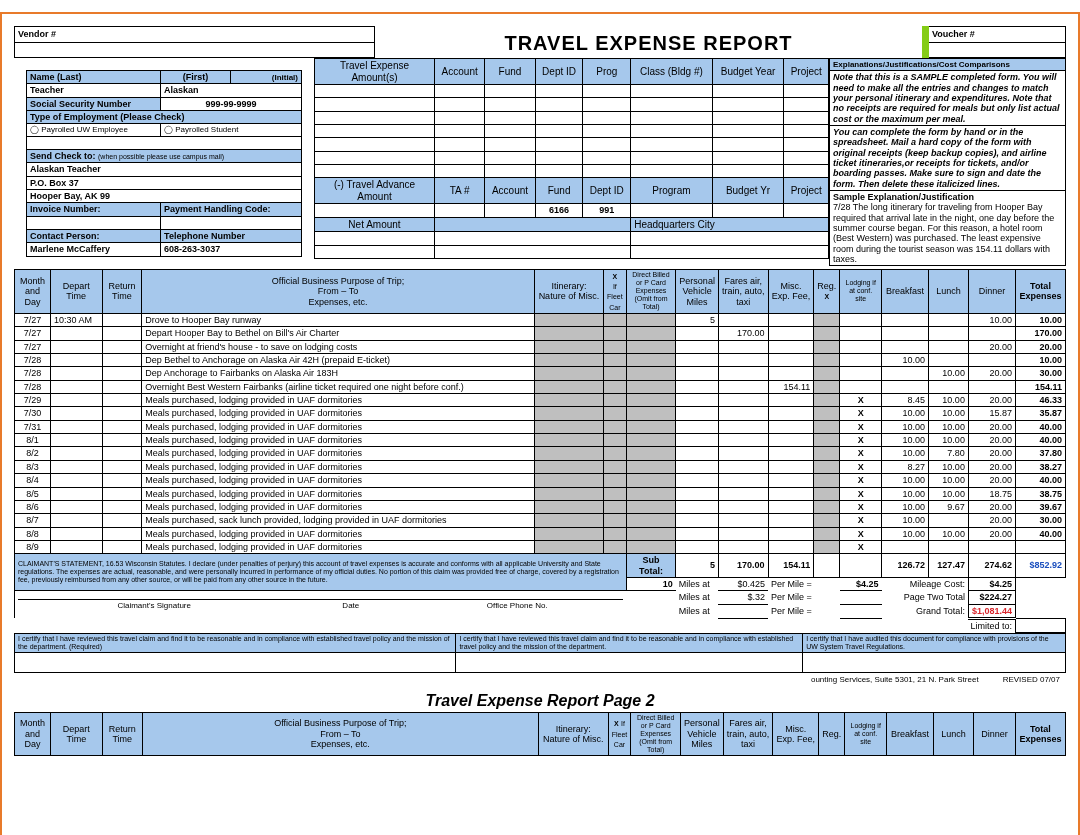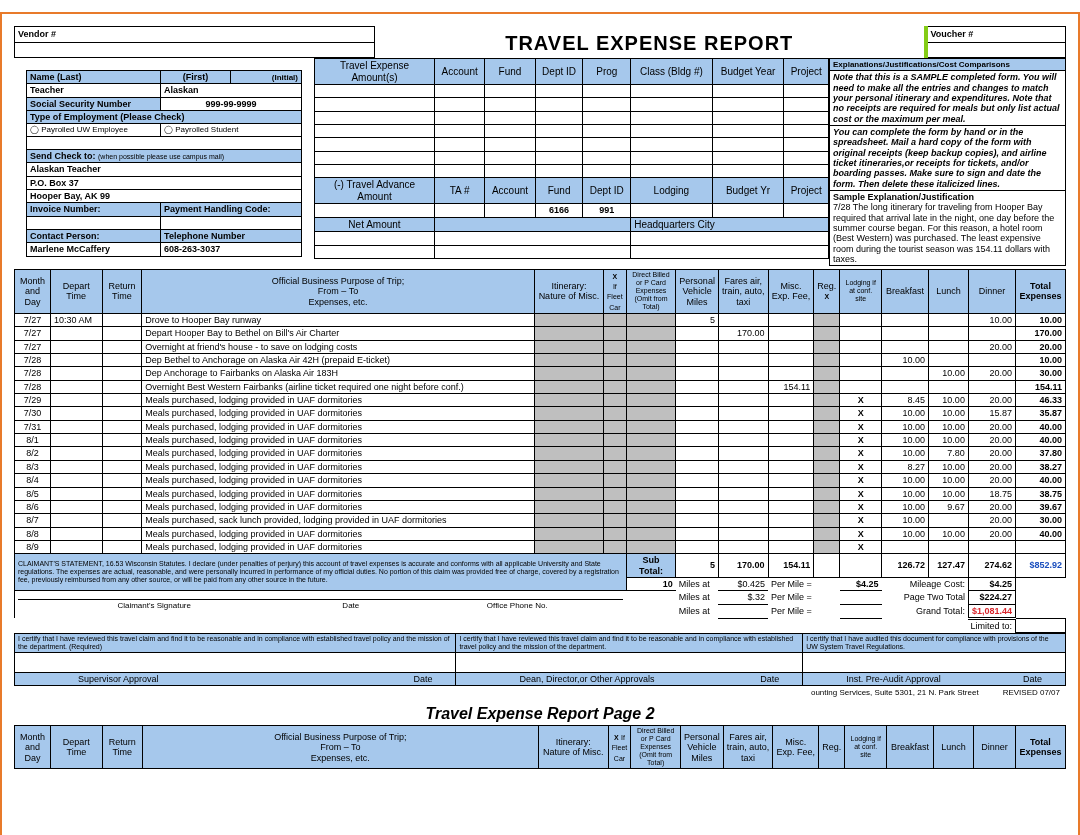--- a/index.html
+++ b/index.html
@@ -30,21 +30,21 @@
 </style>
 </head>
 <body>
 
 <div id="page">
 
 <table id="topstrip" style="width:100%;">
 <tbody>
         <tr>
   <td class="dot lbl" style="width:360px;">Vendor #</td>
-  <td rowspan="2" class="nb" style="border-left:1px solid #000;border-right:4px solid #84cc16;">
+  <td rowspan="2" class="nb" style="border-left:1px solid #000;border-right:7px solid #84cc16;">
     <div class="title">TRAVEL  EXPENSE  REPORT</div>
   </td>
   <td class="dot lbl" style="width:140px;">Voucher #</td>
 </tr>
 <tr>
           <td class="dot">&nbsp;</td>
           <td class="dot">&nbsp;</td>
         </tr>
 </tbody>
     </table>
@@ -193,21 +193,21 @@
                   <td></td>
                   <td></td>
                   <td></td>
                 </tr>
     <tr class="blue hdr2">
       <td>(-) Travel Advance Amount</td>
       <td>TA #</td>
       <td>Account</td>
       <td>Fund</td>
       <td>Dept ID</td>
-      <td>Lodging</td>
+      <td>Program</td>
       <td>Budget Yr</td>
       <td>Project</td>
     </tr>
     <tr>
                   <td>&nbsp;</td>
                   <td></td>
                   <td></td>
                   <td class="bold center">6166</td>
                   <td class="bold center">991</td>
                   <td></td>
@@ -689,34 +689,20 @@
         <tr class="blue">
   <td style="width:42%;" class="tiny"><span>I certify that I have reviewed this travel claim and find it to be reasonable and in compliance with established travel policy and the mission of the department. (Required)</span></td>
   <td style="width:33%;" class="tiny">I certify that I have reviewed this travel claim and find it to be reasonable and in compliance with established travel policy and the mission of the department.</td>
   <td class="tiny">I certify that I have audited this document for compliance with provisions of the UW System Travel Regulations.</td>
 </tr>
 <tr>
           <td style="height:20px;">&nbsp;</td>
           <td></td>
           <td></td>
         </tr>
-<tr class="blue center sm">
-  <td>
-            <span style="float:left;padding-left:60px;">Supervisor Approval</span>
-            <span style="float:right;padding-right:20px;">Date</span>
-          </td>
-  <td>
-            <span style="float:left;padding-left:60px;">Dean, Director,or Other Approvals</span>
-            <span style="float:right;padding-right:20px;">Date</span>
-          </td>
-  <td>
-            <span style="float:left;padding-left:40px;">Inst. Pre-Audit Approval</span>
-            <span style="float:right;padding-right:20px;">Date</span>
-          </td>
-</tr>
 </tbody>
     </table>
 <div style="display:flex;justify-content:flex-end;gap:24px;font-size:8px;padding:2px 6px;">
   <span>ounting Services, Suite 5301, 21 N. Park Street</span>
   <span>REVISED 07/07</span>
 </div>
 
 <div class="p2title">Travel Expense Report Page 2</div>
 <table style="width:100%;">
 <colgroup>

